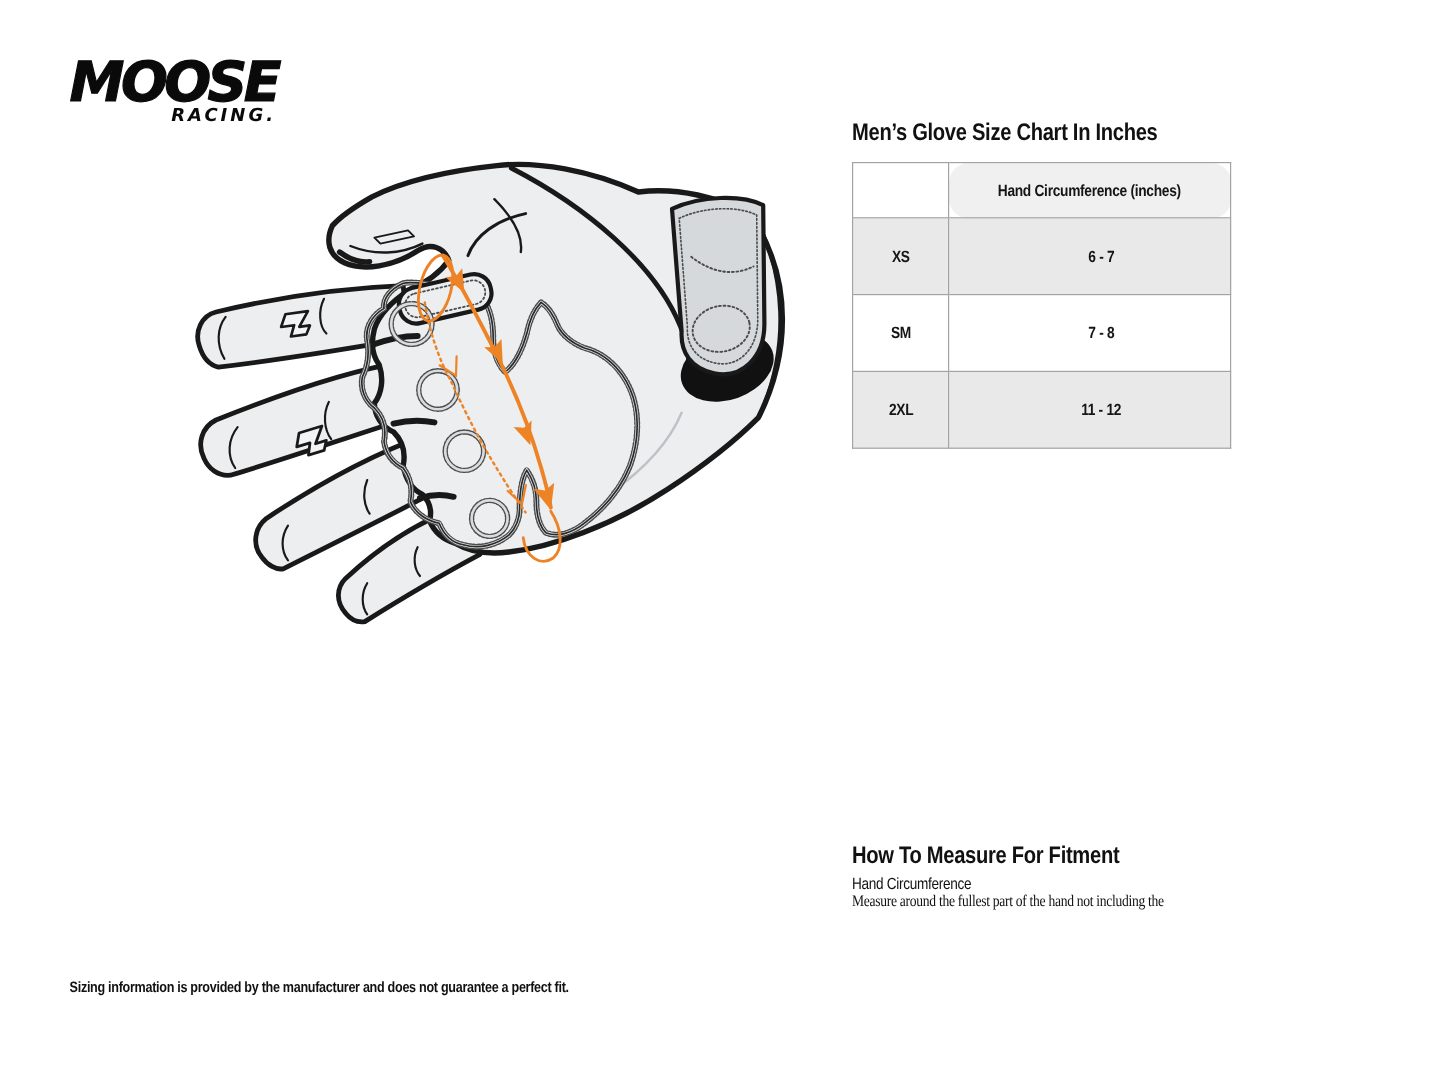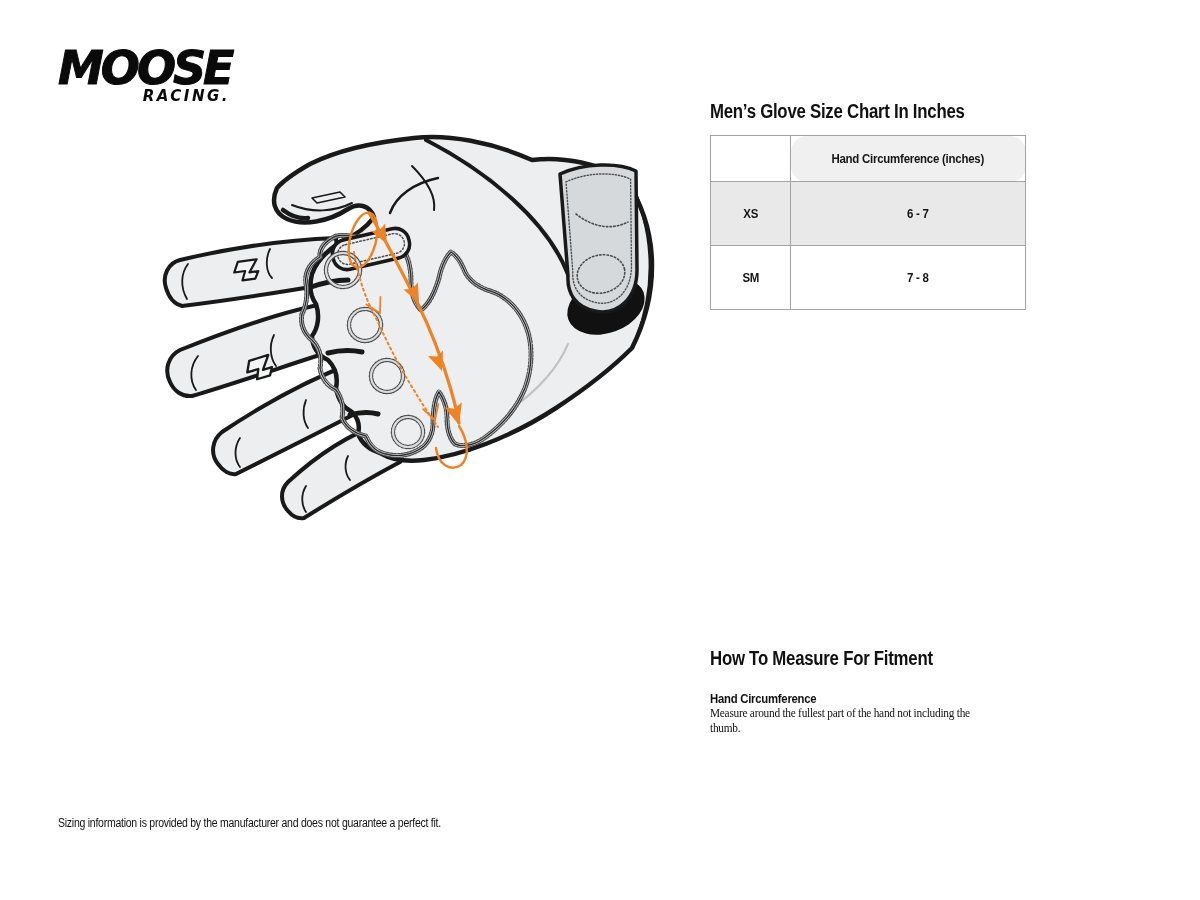--- a/index.html
+++ b/index.html
@@ -31,26 +31,26 @@
   table.size-table th,table.size-table td{border:1px solid var(--table-border);text-align:center;vertical-align:middle;
     font-size:13.5px;font-weight:700;color:#151515;}
   th.blank{border:none;background:transparent;width:80px;}
   th.head{width:235px;height:46px;background:var(--header-shade);border-radius:16px;}
   table.size-table td{height:64px;}
   table.size-table td:first-child{width:80px;}
   table.size-table td:last-child{width:235px;padding-left:19px;}
   table.size-table tbody tr:nth-child(odd) td{background:var(--row-shade);}
   table.size-table tbody tr:nth-child(even) td{background:#ffffff;}
 
-  .howto{position:absolute;left:710px;top:647px;width:340px;}
+  .howto{position:absolute;left:710px;top:702px;width:340px;}
   .howto-title{font-size:20px;font-weight:700;line-height:23px;}
-  .howto-sub{margin-top:21px;font-size:13.5px;font-weight:700;line-height:15px;}
+  .howto-sub{margin-top:4px;font-size:13.5px;font-weight:400;line-height:15px;}
   .howto-body{font-size:13.5px;font-weight:500;line-height:14.5px;font-family:Liberation Serif, serif;}
 
-  .footer{position:absolute;left:58px;top:816px;font-size:12.5px;font-weight:400;line-height:14px;}
+  .footer{position:absolute;left:58px;top:816px;font-size:12.5px;font-weight:700;line-height:14px;}
 
   
   .g-outline{stroke:var(--outline);stroke-linecap:round;stroke-linejoin:round;}
   .o-stroke{stroke:var(--accent-orange);fill:none;stroke-linecap:round;}
   .o-fill{fill:var(--accent-orange);stroke:none;}
   .stitch{stroke:var(--stitch);fill:none;stroke-linecap:round;}
 </style>
 </head>
 <body>
 
@@ -219,34 +219,37 @@
       </thead>
       <tbody>
           <tr>
             <td><span class="cond-c">XS</span></td>
             <td><span class="cond-c">6 - 7</span></td>
           </tr>
           <tr>
             <td><span class="cond-c">SM</span></td>
             <td><span class="cond-c">7 - 8</span></td>
           </tr>
+          <tr>
+            <td><span class="cond-c">2XL</span></td>
+            <td><span class="cond-c">11 - 12</span></td>
+          </tr>
         </tbody>
     </table>
   </div>
 
   <div class="howto">
     <div class="howto-title">
       <span class="cond">How To Measure For Fitment</span>
     </div>
     <div class="howto-sub">
       <span class="cond">Hand Circumference</span>
     </div>
     <div class="howto-body">
       <div><span class="cond">Measure around the fullest part of the hand not including the</span></div>
-      <div><span class="cond">thumb.</span></div>
     </div>
   </div>
 
   <div class="footer">
     <div><span class="cond">Sizing information is provided by the manufacturer and does not guarantee a perfect fit.</span></div>
   </div>
 
 </div>
 
 </body></html>

